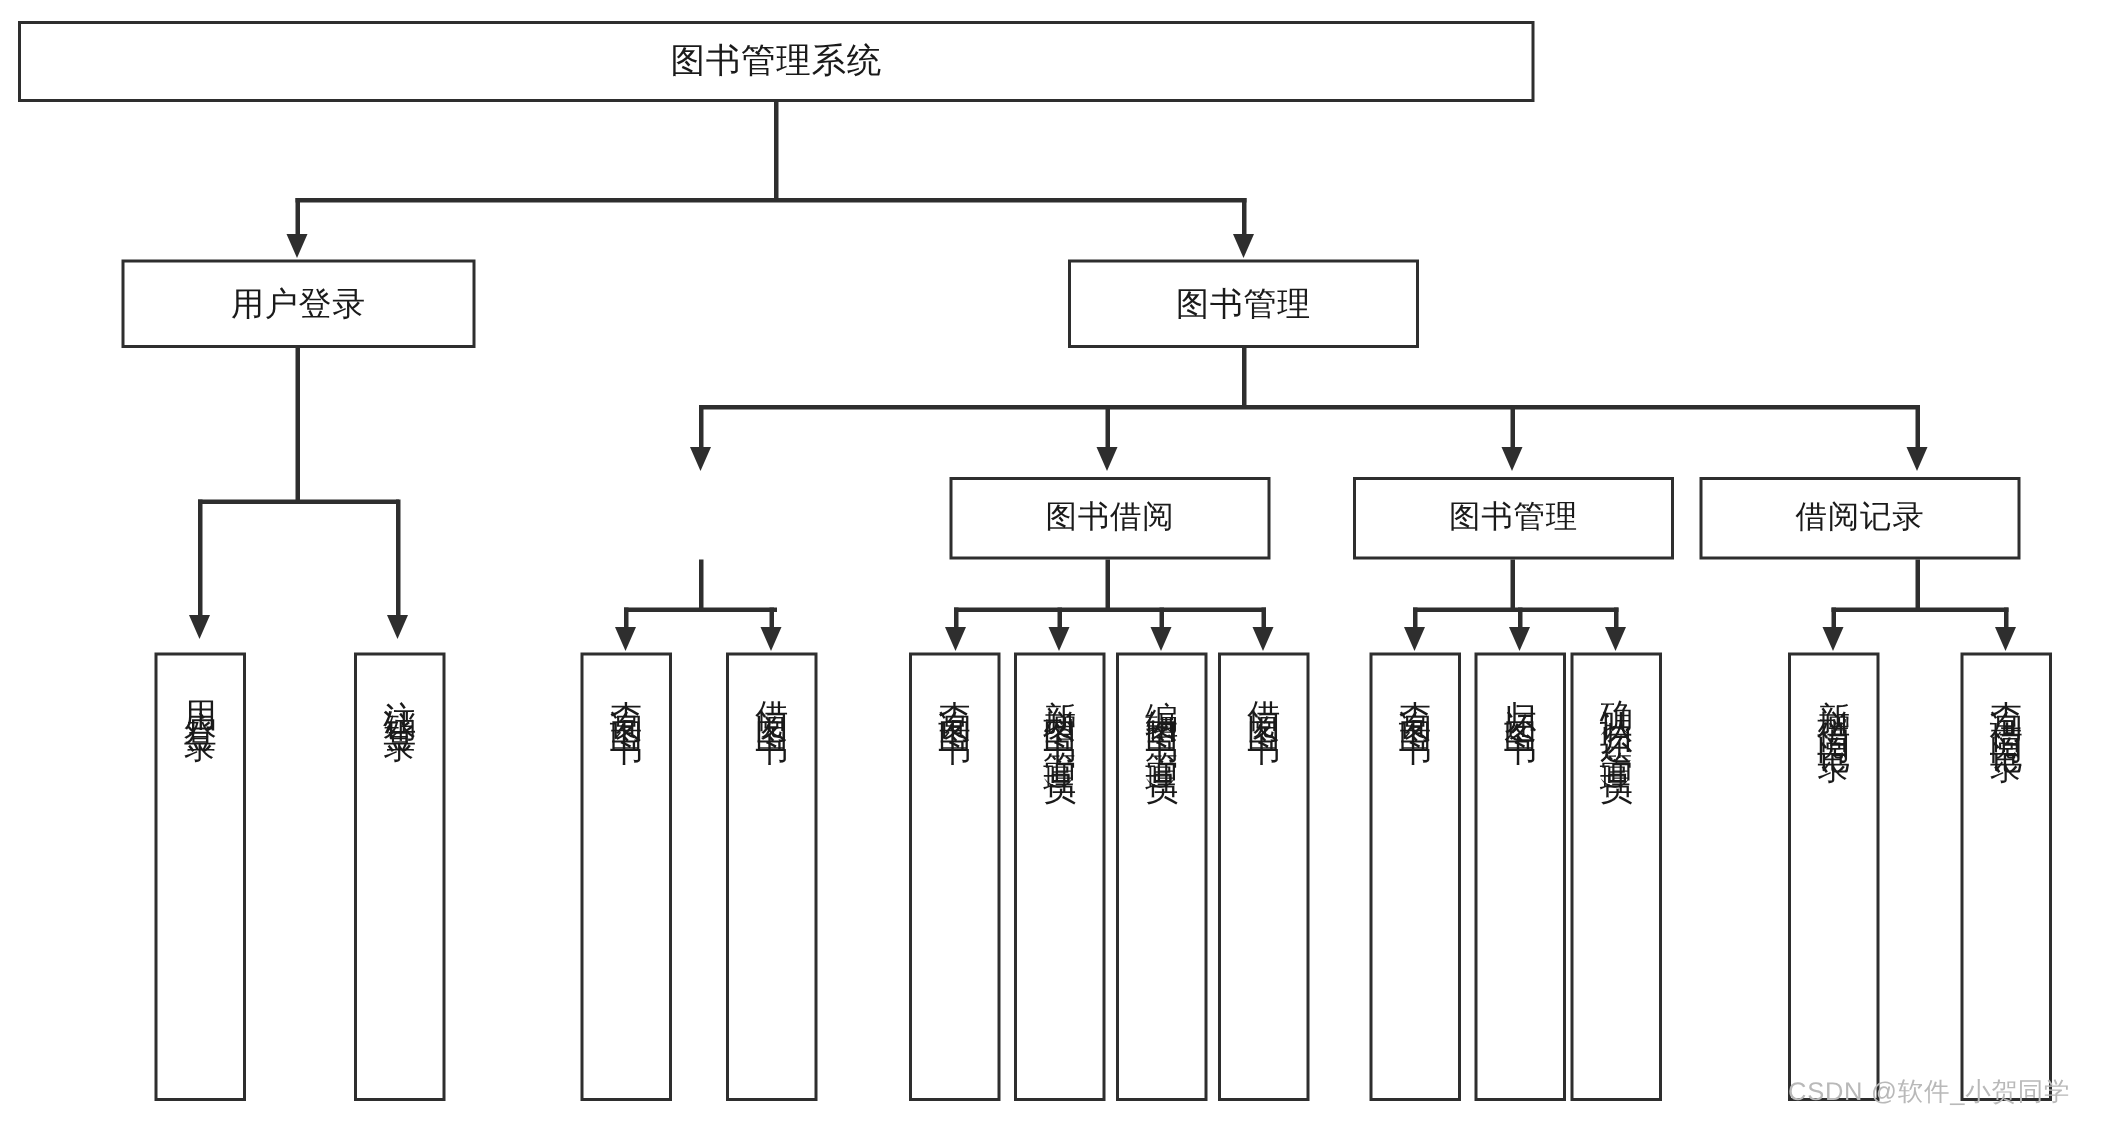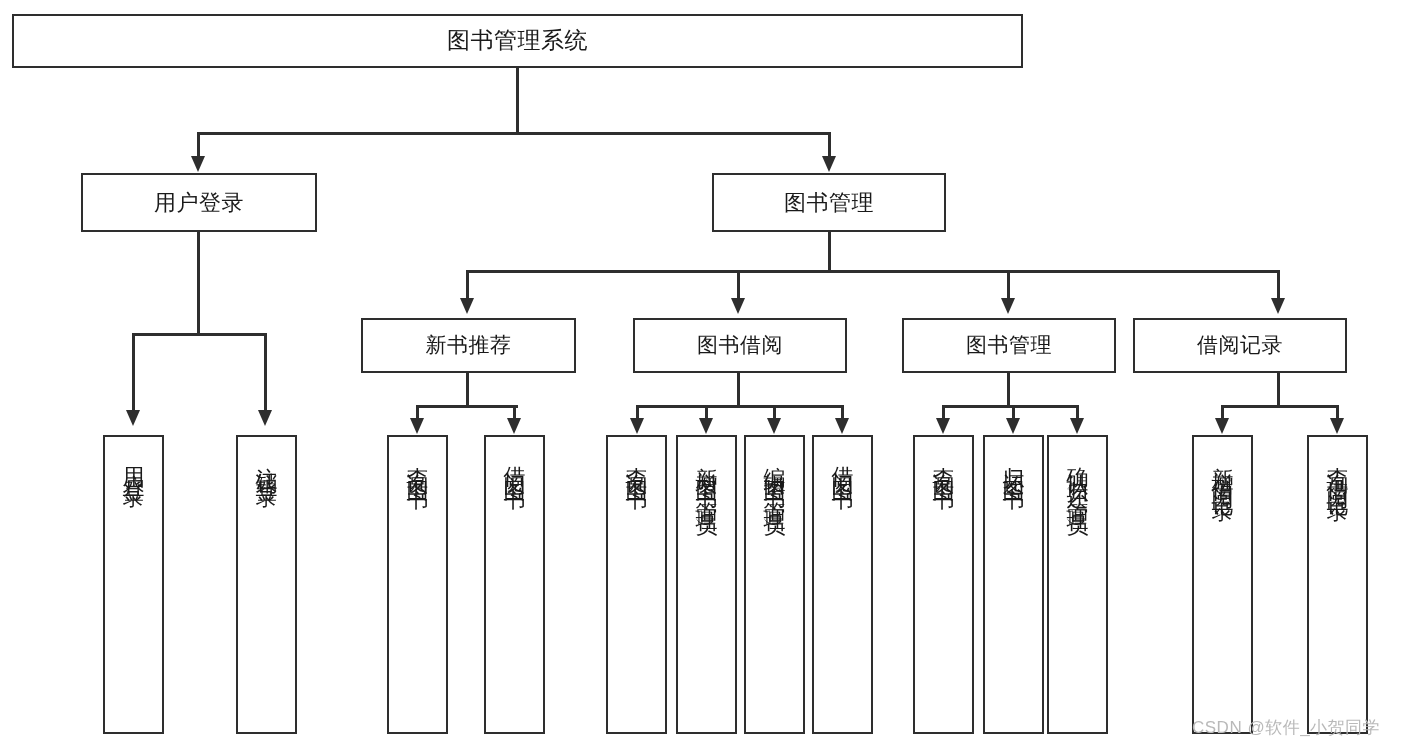--- a/index.html
+++ b/index.html
@@ -121,23 +121,20 @@
 
   <div class="edge v" style="left:737px; top:270px; width:3px; height:32px;"></div>
   <div class="arrow" style="left:731px; top:298px;"></div>
 
   <div class="edge v" style="left:1007px; top:270px; width:3px; height:32px;"></div>
   <div class="arrow" style="left:1001px; top:298px;"></div>
 
   <div class="edge v" style="left:1277px; top:270px; width:3px; height:32px;"></div>
   <div class="arrow" style="left:1271px; top:298px;"></div>
 
-  <div class="node level3" style="left:361px; top:318px; width:215px; height:55px;">
-    <span class="label">新书推荐</span>
-  </div>
   <div class="node level3" style="left:633px; top:318px; width:214px; height:55px;justify-content:center;">
     <span class="label">图书借阅</span>
   </div>
   <div class="node level3" style="left:902px; top:318px; width:214px; height:55px;">
     <span class="label">图书管理</span>
   </div>
   <div class="node level3" style="left:1133px; top:318px; width:214px; height:55px;">
     <span class="label">借阅记录</span>
   </div>
 

